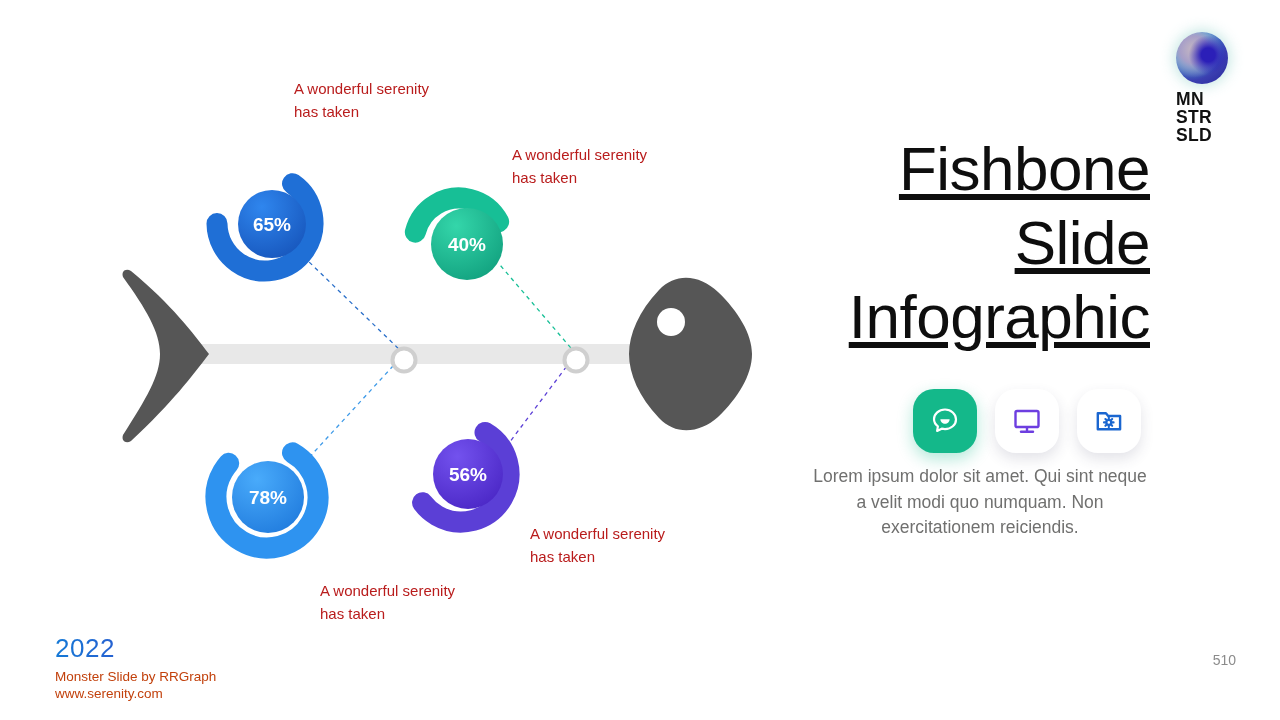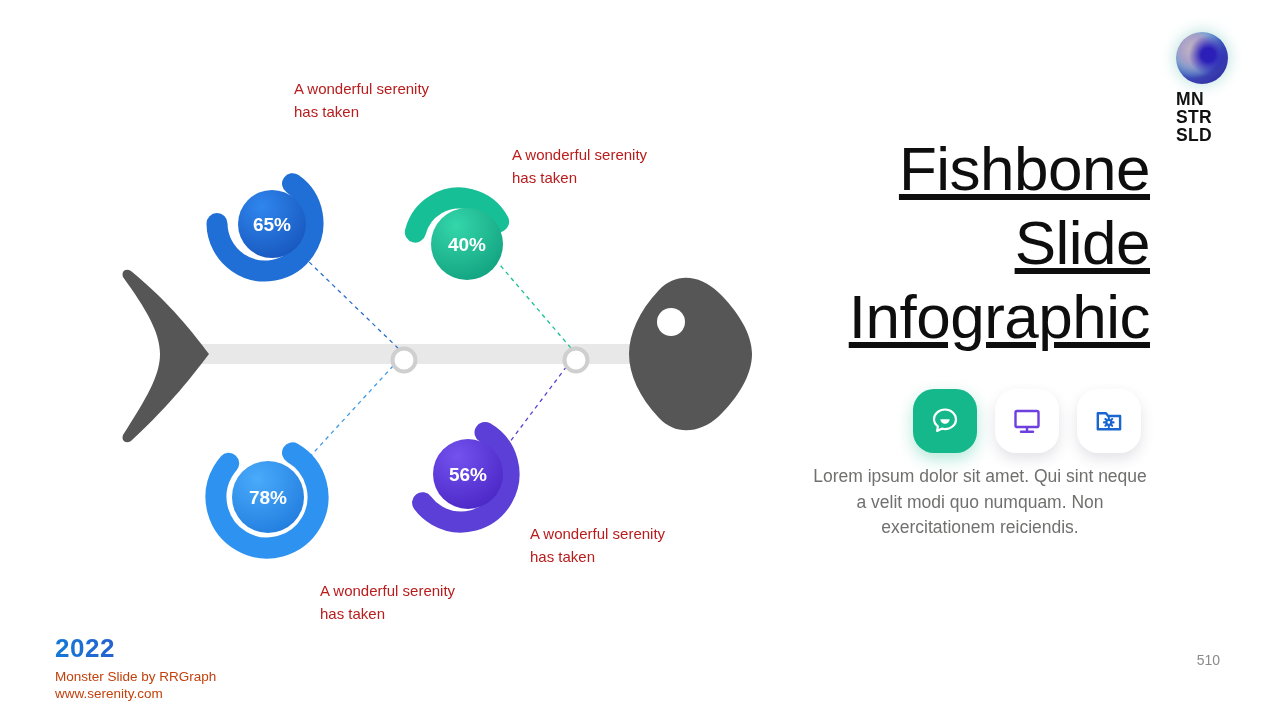--- a/index.html
+++ b/index.html
@@ -47,28 +47,28 @@
   .icon-btn.accent { background:#14b88a; box-shadow:0 6px 16px rgba(20,184,138,.32); }
 
   .body-copy {
     position:absolute; right:130px; top:464px; width:340px;
     text-align:center; font-size:17.5px; line-height:25.5px; color:#70706f;
   }
 
   
   .footer { position:absolute; left:55px; bottom:18px; }
   .footer-year {
-    font-size:26px; font-weight:bold; letter-spacing:.5px;
+    font-size:26px; font-weight:normal; letter-spacing:.5px;
     background:linear-gradient(90deg,#1479d6 0%,#2f56cf 55%,#6a3cc4 100%);
     -webkit-background-clip:text; background-clip:text;
     -webkit-text-fill-color:transparent; color:#2f56cf;
     margin-bottom:4px;
   }
   .footer-line { font-size:13.5px; line-height:17px; color:#c2410c; }
-  .page-num { position:absolute; right:60px; bottom:52px; font-size:14px; color:#8b8b8b; }
+  .page-num { position:absolute; right:44px; bottom:52px; font-size:14px; color:#8b8b8b; }
 
   
   .fish { position:absolute; left:0; top:0; width:800px; height:720px; }
   .fish svg { position:absolute; left:0; top:0; }
   .label {
     position:absolute; font-size:15px; line-height:23px; color:#b91c1c;
     white-space:pre-line;
   }
 </style>
 </head>

